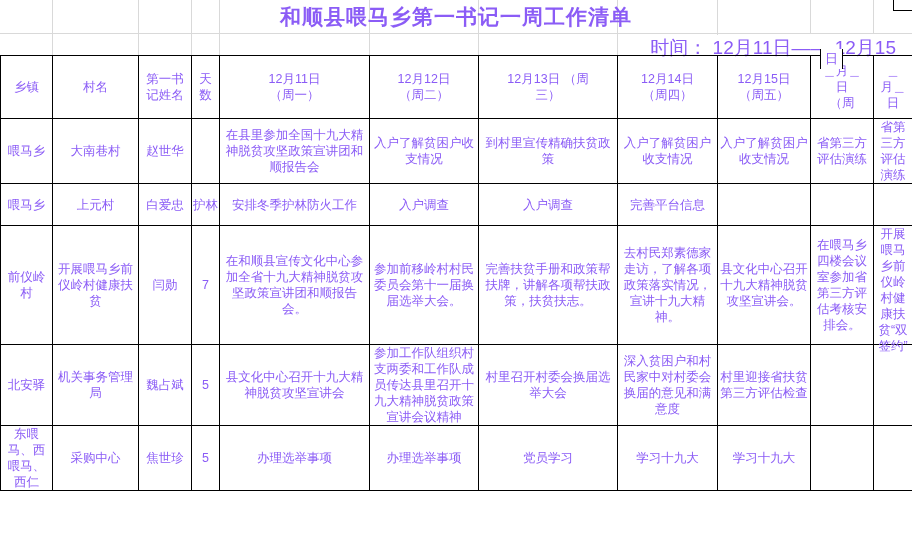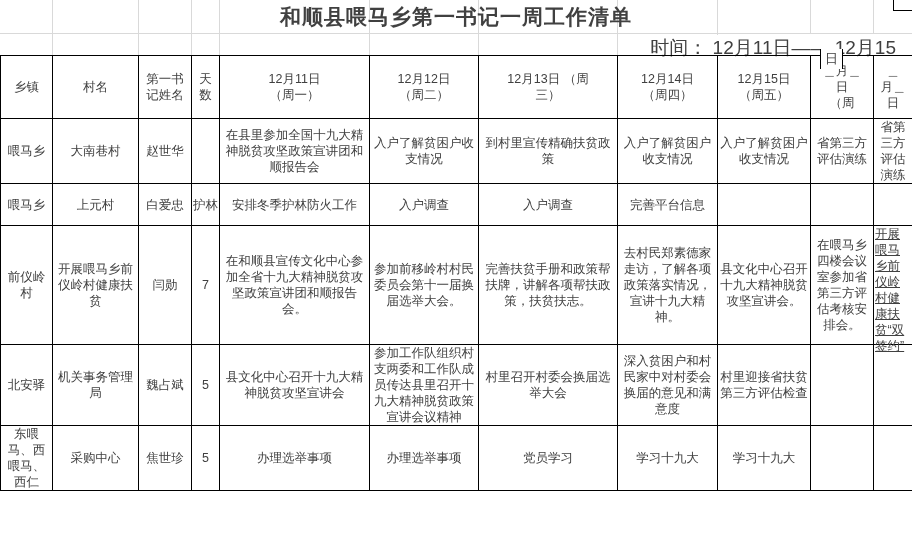--- a/index.html
+++ b/index.html
@@ -1,18 +1,18 @@
 <!DOCTYPE html>
 <html><head>
 <meta charset="utf-8">
 <style>
   html,body{margin:0;padding:0;background:#fff;}
   .screen{
     position:relative;width:912px;height:540px;background:#ffffff;
-    overflow:hidden;font-family:"Liberation Sans",sans-serif;color:#404040;
+    overflow:hidden;font-family:"Liberation Sans",sans-serif;color:#8b5cf6;
   }
   .gl{position:absolute;background:#d9d9d9;z-index:0;}
   .gl-v{top:0;width:1px;height:55px;}
   .gl-h{top:33px;left:0;width:912px;height:1px;}
   .corner-v{position:absolute;left:893px;top:0;width:1px;height:10px;background:#000;z-index:0;}
   .corner-h{position:absolute;left:893px;top:10px;width:19px;height:1px;background:#000;z-index:0;}
   .title{
     position:absolute;top:3px;left:0;width:100%;text-align:center;
     font-size:21px;font-weight:bold;letter-spacing:1px;z-index:2;
   }
@@ -28,21 +28,21 @@
   table.sched{
     position:absolute;left:0;top:55px;width:912px;
     border-collapse:collapse;table-layout:fixed;z-index:1;
   }
   .sched th,.sched td{
     border:1px solid #000;font-size:12.5px;font-weight:normal;
     text-align:center;vertical-align:middle;padding:0 1px;
     line-height:16px;word-break:break-all;
   }
   .pre{white-space:pre-line;}
-  .ofbox{height:117px;overflow:visible;text-align:left;text-decoration:underline;}
+  .ofbox{height:117px;overflow:visible;text-align:center;}
 </style>
 </head>
 <body>
 
 <div class="screen">
 
   <div class="gl gl-v" style="left:52px"></div>
   <div class="gl gl-v" style="left:138px"></div>
   <div class="gl gl-v" style="left:191px"></div>
   <div class="gl gl-v" style="left:219px"></div>

